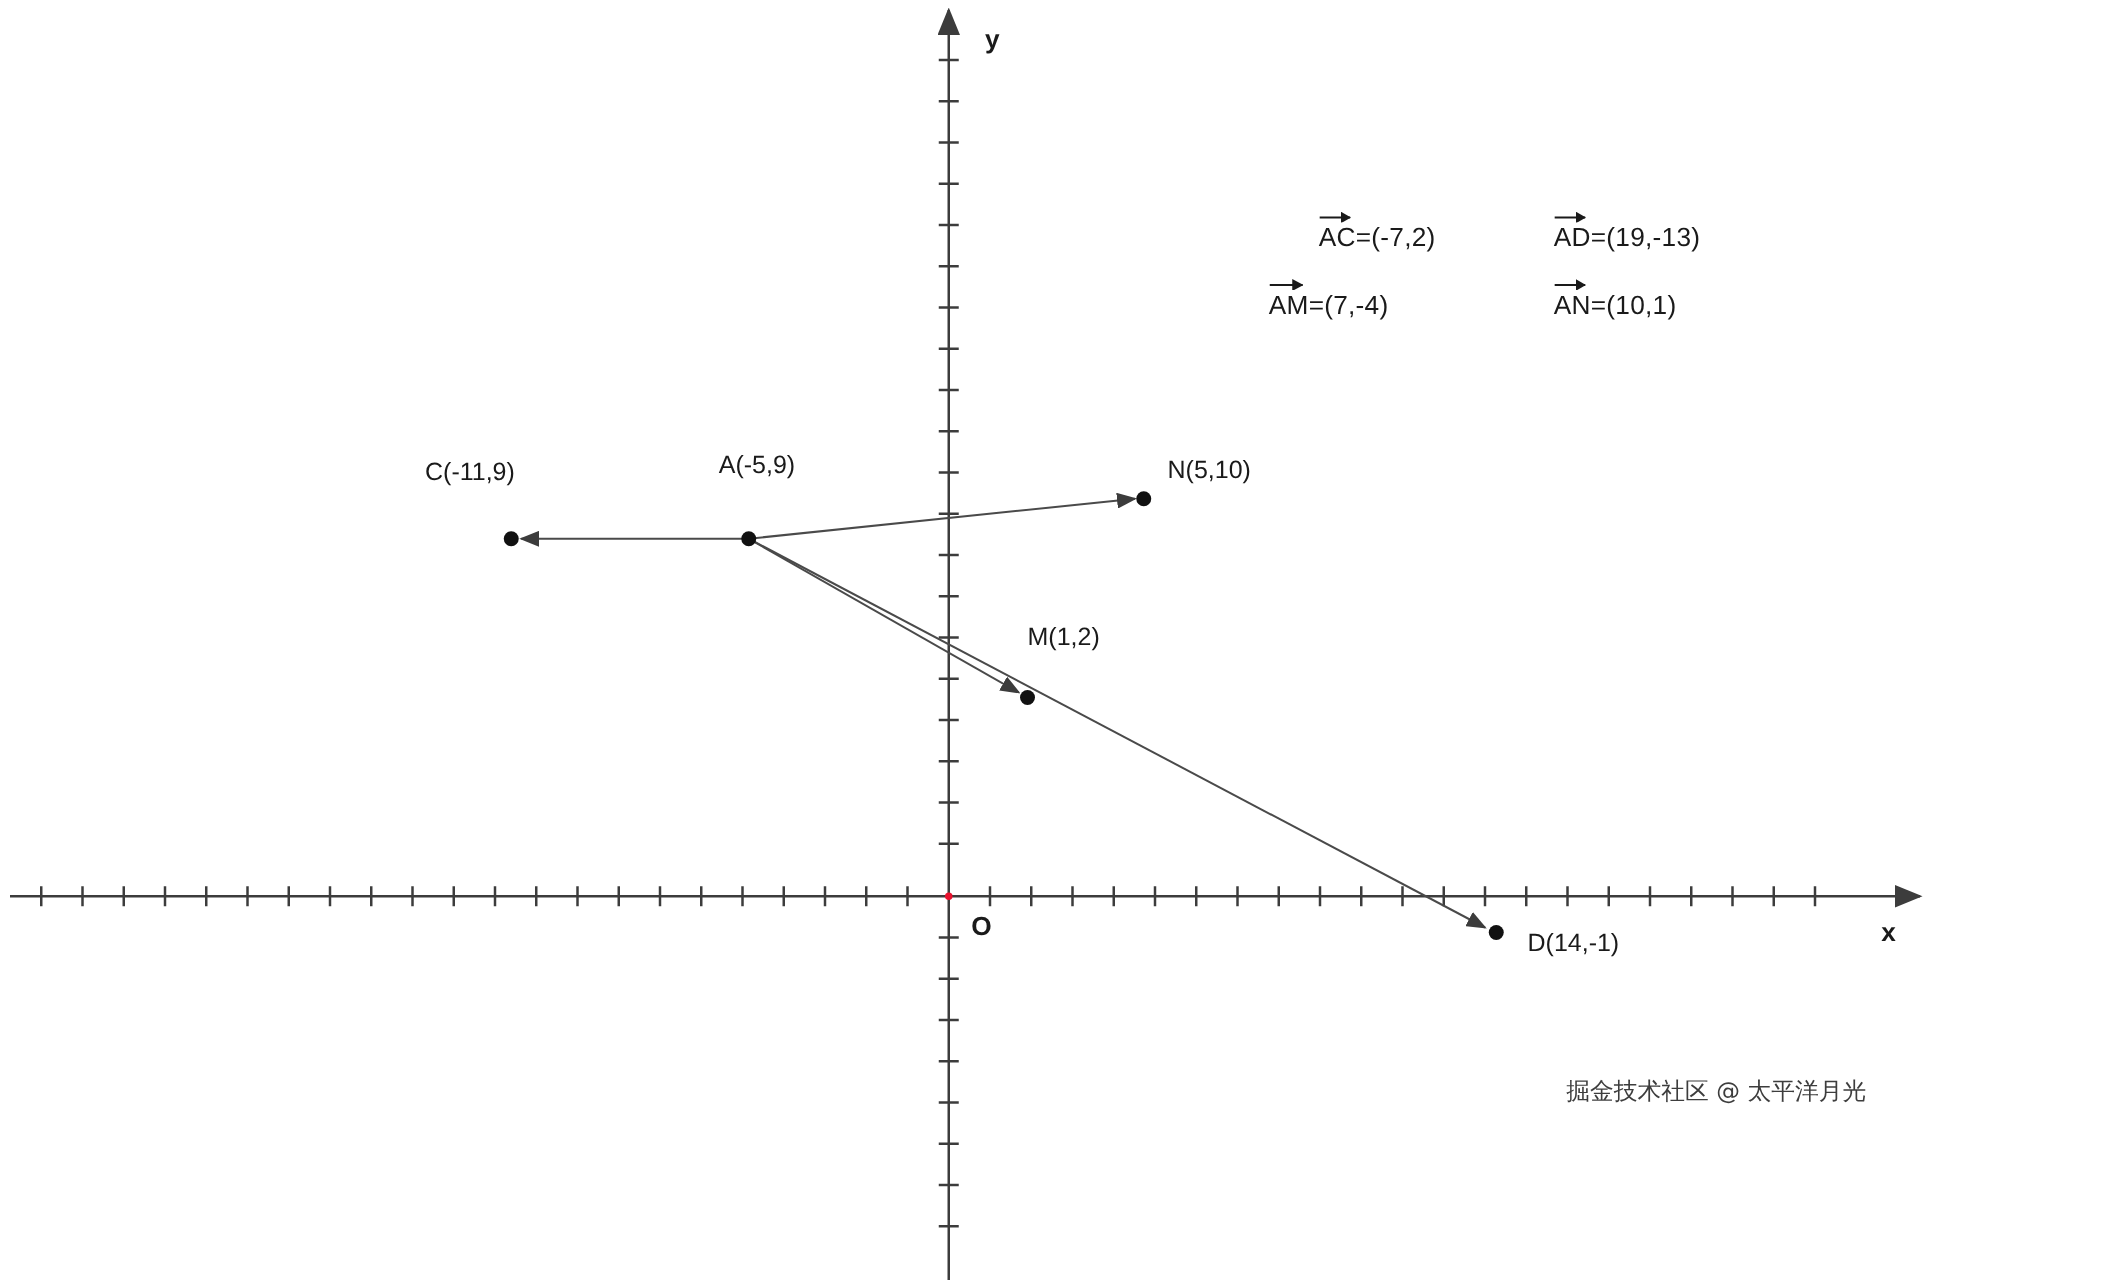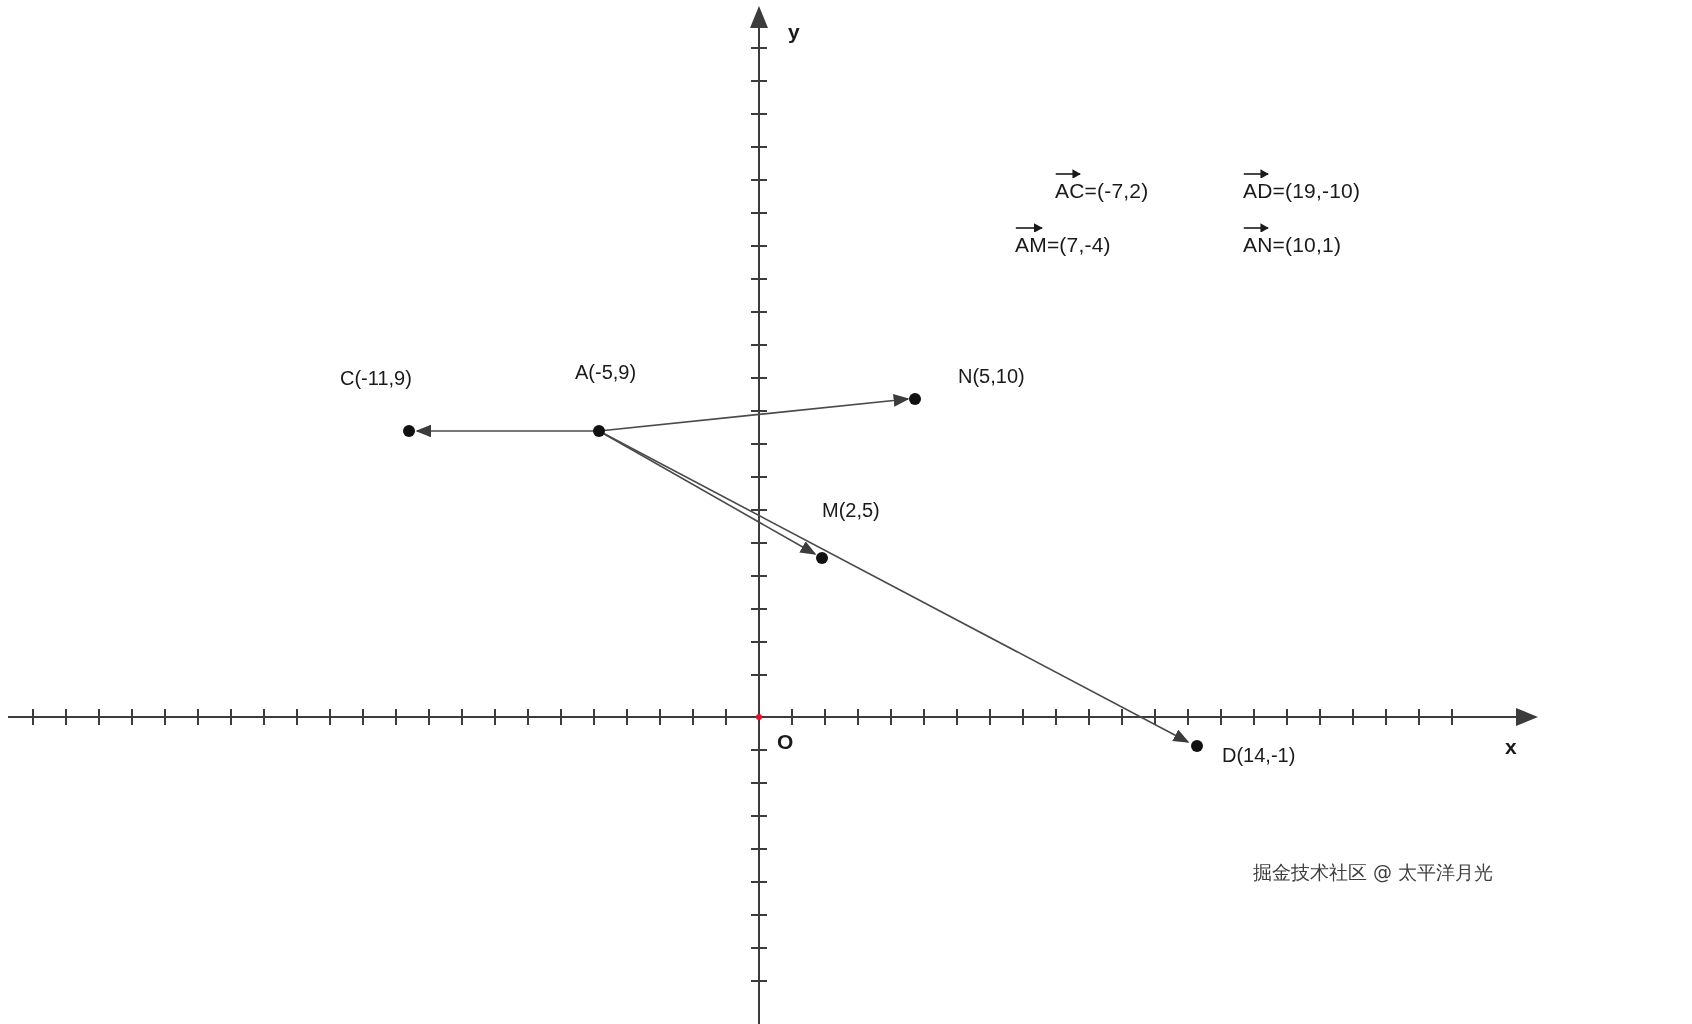--- a/index.html
+++ b/index.html
@@ -180,34 +180,34 @@
   <circle cx="822" cy="558" r="6" fill="#111"></circle>
   <circle cx="1197" cy="746" r="6" fill="#111"></circle>
 </svg>
 
 <div class="lbl axis-name" style="left:788px; top:20px;">y</div>
 <div class="lbl axis-name" style="left:1505px; top:735px;">x</div>
 <div class="lbl origin-name" style="left:777px; top:730px;">O</div>
 
 <div class="lbl pt-label" style="left:340px; top:367px;text-align:right;">C(-11,9)</div>
 <div class="lbl pt-label" style="left:575px; top:361px;">A(-5,9)</div>
-<div class="lbl pt-label" style="left:934px; top:365px;margin-left:24px;">N(5,10)</div>
-<div class="lbl pt-label" style="left:822px; top:499px;">M(2,5)</div>
+<div class="lbl pt-label" style="left:934px; top:365px;">N(5,10)</div>
+<div class="lbl pt-label" style="left:822px; top:499px;">M(1,2)</div>
 <div class="lbl pt-label" style="left:1222px; top:744px;">D(14,-1)</div>
 
 <div class="lbl vec-label" style="left:1055px; top:179px;">
   <span class="ovl"><svg class="vec-arrow" viewBox="0 0 40 10" preserveAspectRatio="none">
         <line x1="1" y1="6" x2="34" y2="6" stroke="#1a1a1a" stroke-width="1.6" marker-end="url(#arrowTiny)"></line>
       </svg><span>AC</span></span><span>=(-7,2)</span>
 </div>
 
 <div class="lbl vec-label" style="left:1243px; top:179px;">
   <span class="ovl"><svg class="vec-arrow" viewBox="0 0 40 10" preserveAspectRatio="none">
         <line x1="1" y1="6" x2="34" y2="6" stroke="#1a1a1a" stroke-width="1.6" marker-end="url(#arrowTiny)"></line>
-      </svg><span>AD</span></span><span>=(19,-10)</span>
+      </svg><span>AD</span></span><span>=(19,-13)</span>
 </div>
 
 <div class="lbl vec-label" style="left:1015px; top:233px;">
   <span class="ovl"><svg class="vec-arrow" viewBox="0 0 40 10" preserveAspectRatio="none">
         <line x1="1" y1="6" x2="34" y2="6" stroke="#1a1a1a" stroke-width="1.6" marker-end="url(#arrowTiny)"></line>
       </svg><span>AM</span></span><span>=(7,-4)</span>
 </div>
 
 <div class="lbl vec-label" style="left:1243px; top:233px;">
   <span class="ovl"><svg class="vec-arrow" viewBox="0 0 40 10" preserveAspectRatio="none">

